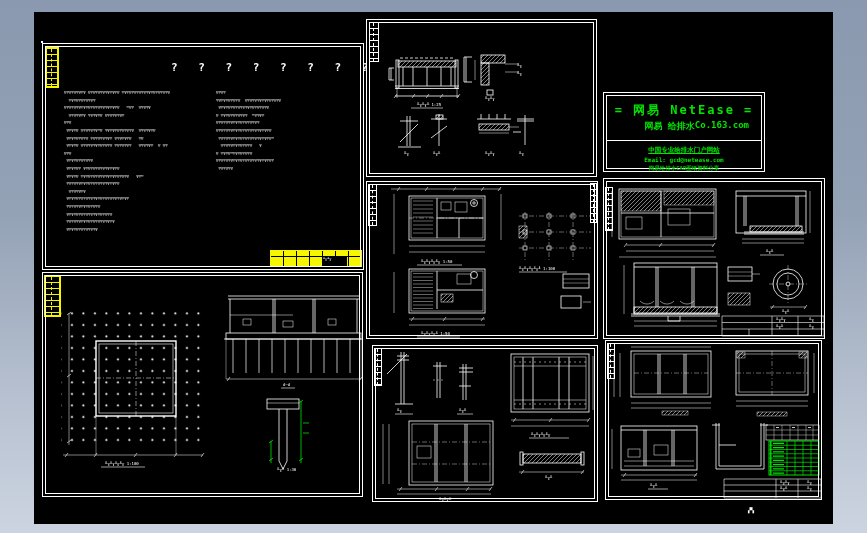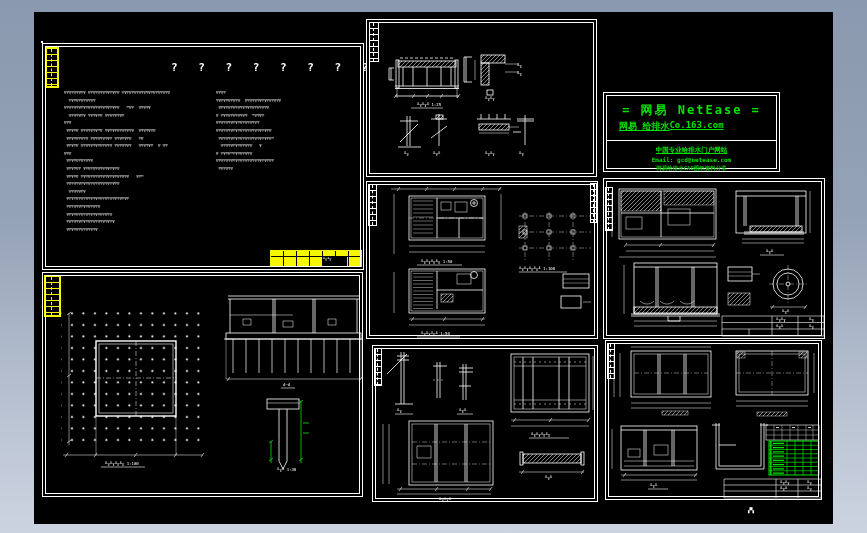--- a/index.html
+++ b/index.html
@@ -18,21 +18,21 @@
   .notes-title{position:absolute;color:#fff;font:700 11px "DejaVu Sans Mono",monospace;letter-spacing:7px;white-space:pre;}
   .ncol{position:absolute;color:#dcdcdc;font:4px "DejaVu Sans Mono",monospace;line-height:7.6px;white-space:pre;}
   .yellow-block{position:absolute;background:#f6f600;
         background-image:repeating-linear-gradient(90deg,transparent 0 12px,#000 12px 13px),
                          repeating-linear-gradient(180deg,transparent 0 5px,#000 5px 5.7px);
         border:1px solid #f6f600;box-sizing:border-box;}
   .yb-dark{position:absolute;background:#000;color:#fff;font:3.5px "DejaVu Sans Mono",monospace;overflow:hidden;white-space:pre;}
   .logo{position:absolute;border:1px solid #fff;background:#000;padding:2px;box-sizing:border-box;}
   .logo-in{position:relative;border:1px solid #fff;width:100%;height:100%;box-sizing:border-box;color:#00e400;}
   .logo-title{position:absolute;left:0;right:0;top:6px;text-align:center;font:700 12px "DejaVu Sans Mono",monospace;letter-spacing:2px;}
-  .logo-sub{position:absolute;left:12px;right:12px;top:24px;display:flex;justify-content:flex-start;font:700 9px "DejaVu Sans Mono",monospace;text-decoration:underline;}
+  .logo-sub{position:absolute;left:12px;right:12px;top:24px;display:flex;justify-content:flex-end;font:700 9px "DejaVu Sans Mono",monospace;}
   .logo-div{position:absolute;left:0;right:0;top:44px;border-top:1px solid #fff;}
   .logo-s1{position:absolute;left:0;right:0;top:50px;text-align:center;font:700 6.5px "DejaVu Sans Mono",monospace;text-decoration:underline;}
   .logo-s2{position:absolute;left:0;right:0;top:60px;text-align:center;font:700 6px "DejaVu Sans Mono",monospace;}
   .logo-s3{position:absolute;left:0;right:0;top:69px;text-align:center;font:700 5.5px "DejaVu Sans Mono",monospace;color:#00c000;}
   .page-label{position:absolute;color:#fff;font:5px "DejaVu Sans Mono",monospace;}
   .dot{position:absolute;width:2px;height:2px;background:#fff;}
   text{fill:#fff;font:4px "DejaVu Sans Mono",monospace;}
 </style>
 </head>
 <body>
@@ -105,21 +105,21 @@
         <text x="150" y="47">╨╥</text>
         <text x="150" y="55">╨╥</text>
         <text x="118" y="80">╨╥╨╥</text>
         <text x="37" y="135">╨╥</text>
         <text x="66" y="135">╨╥╨</text>
         <text x="118" y="135">╨╥╨╥</text>
         <text x="152" y="135">╨╥</text>
       </svg>
     </div>
 
-    <div class="logo" style="left:569px;top:80px;width:177px;height:80px">
+    <div class="logo" style="left:569px;top:80px;width:162px;height:80px">
       <div class="logo-in">
         <div class="logo-title">=  网易 NetEase  =</div>
         <div class="logo-sub">
           <span>网易 给排水</span>
           <span>Co.163.com</span>
         </div>
         <div class="logo-div"></div>
         <div class="logo-s1">中国专业给排水门户网站</div>
         <div class="logo-s2">Email: gcd@netease.com</div>
         <div class="logo-s3">网易给排水CAD图纸资料分享</div>

